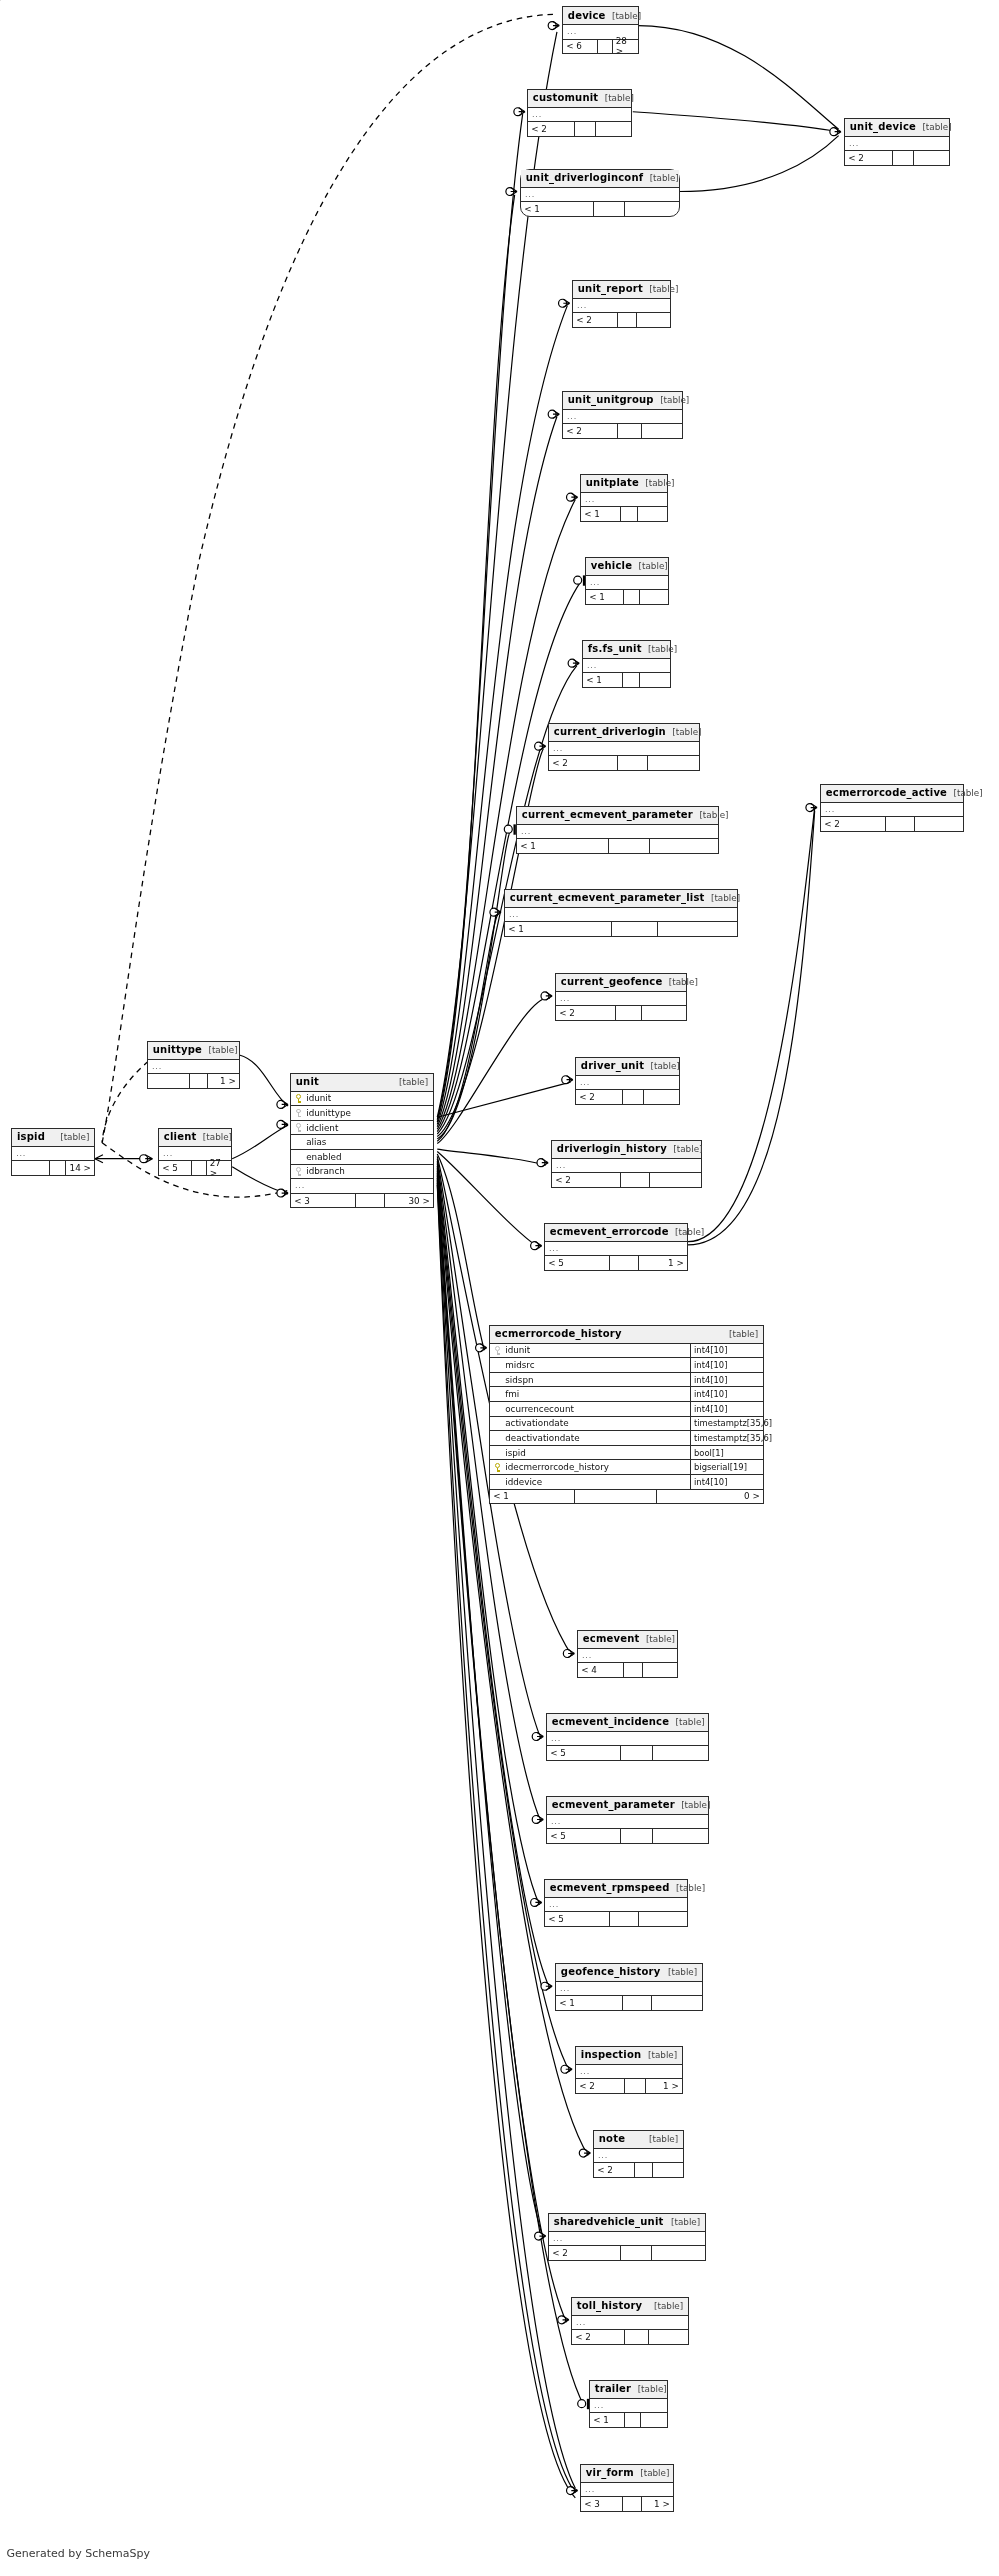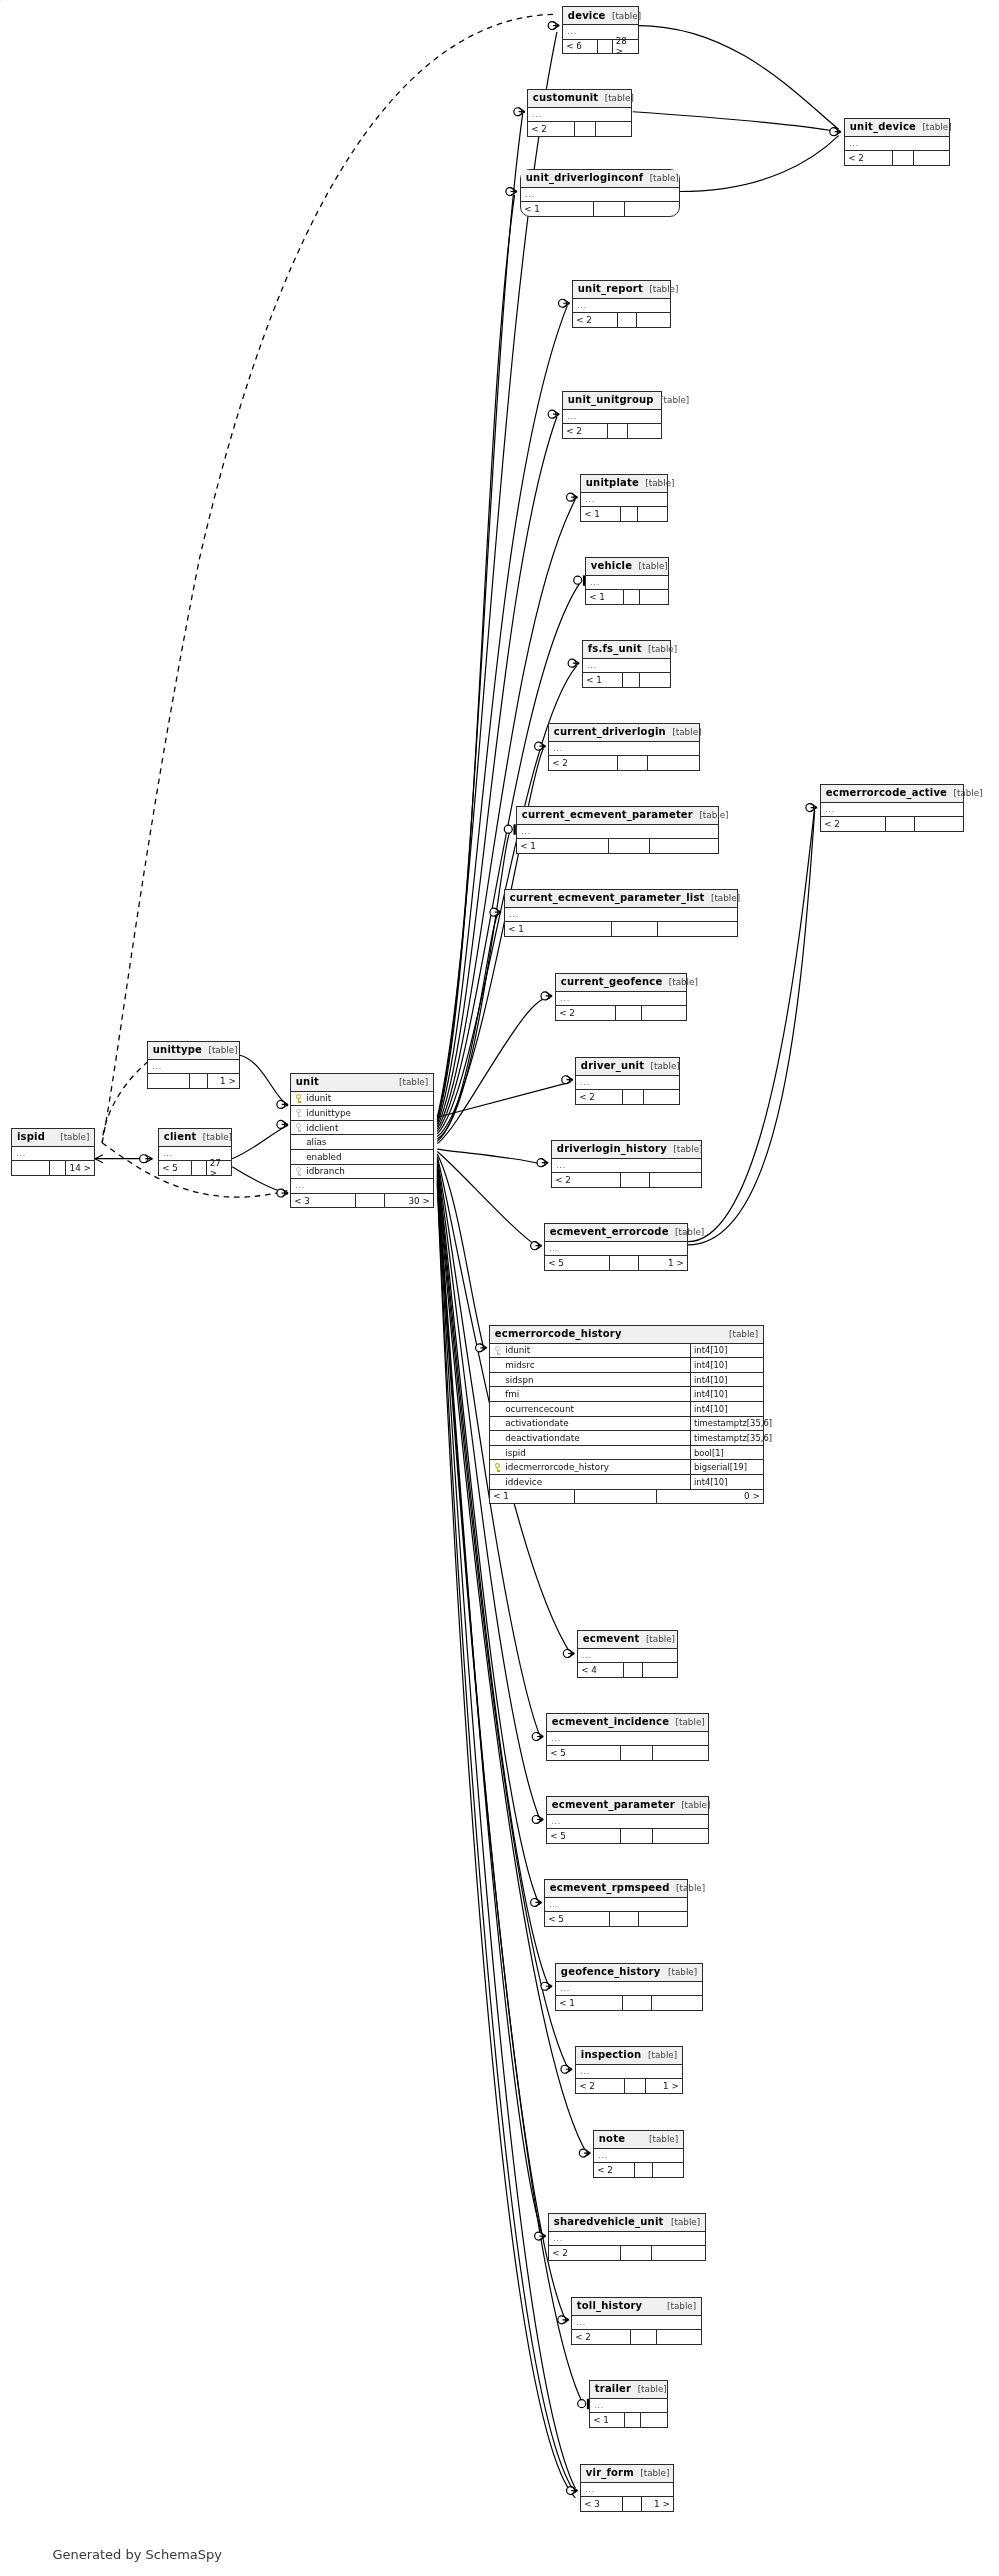--- a/index.html
+++ b/index.html
@@ -29,21 +29,21 @@
   .key{display:inline-block;width:8px;height:8.8px;margin-right:3.2px;position:relative;flex:0 0 auto;}
   .key i{position:absolute;display:block;}
   .key .bow{width:4.8px;height:4.8px;border-radius:50%;border:1.6px solid #b9a800;left:0.8px;top:0;box-sizing:border-box;}
   .key .shaft{width:1.6px;height:4px;background:#b9a800;left:2.8px;top:4.8px;}
   .key .tooth{width:3.2px;height:1.6px;background:#b9a800;left:2.8px;top:7.2px;}
   .key.fk .bow{border-color:#bdbdbd;}
   .key.fk .shaft{background:#bdbdbd;}
   .key.fk .tooth{background:#bdbdbd;}
   .key.none{visibility:hidden;}
 
-  .footer{position:absolute;left:6.4px;top:2547px;font-size:13px;color:#3a3a3a;margin-left:46px;}
+  .footer{position:absolute;left:6.4px;top:2547px;font-size:11px;color:#3a3a3a;}
 </style>
 </head>
 <body>
 
 <div id="canvas">
 
   <svg id="edges" viewBox="0 0 1252 3228" preserveAspectRatio="none">
     <defs>
       <g id="crow">
         <path d="M0,0 l10,-6 M0,0 l10,6 M0,0 l10,0" stroke="#000" stroke-width="1.6" fill="none"></path>
@@ -229,21 +229,21 @@
         </div>
         <div class="rows">
           <div class="row ellip">...</div>
         </div>
         <div class="foot">
           <div class="f l" style="width: 46%;">&lt; 2</div>
           <div class="f l" style="width: 20%;"></div>
           <div class="f r" style="width: 34%;"></div>
         </div>
       </div>
-      <div class="tbl" style="left: 562px; top: 391px; width: 100px;">
+      <div class="tbl" style="left: 562px; top: 391px; width: 121px;">
         <div class="hdr">
           <span class="tname">unit_unitgroup</span>
           <span class="ttag">[table]</span>
         </div>
         <div class="rows">
           <div class="row ellip">...</div>
         </div>
         <div class="foot">
           <div class="f l" style="width: 46%;">&lt; 2</div>
           <div class="f l" style="width: 20%;"></div>
@@ -509,21 +509,21 @@
         </div>
         <div class="rows">
           <div class="row ellip">...</div>
         </div>
         <div class="foot">
           <div class="f l" style="width: 46%;">&lt; 2</div>
           <div class="f l" style="width: 20%;"></div>
           <div class="f r" style="width: 34%;"></div>
         </div>
       </div>
-      <div class="tbl" style="left: 571px; top: 2297px; width: 131px;">
+      <div class="tbl" style="left: 571px; top: 2297px; width: 118px;">
         <div class="hdr">
           <span class="tname">toll_history</span>
           <span class="ttag">[table]</span>
         </div>
         <div class="rows">
           <div class="row ellip">...</div>
         </div>
         <div class="foot">
           <div class="f l" style="width: 46%;">&lt; 2</div>
           <div class="f l" style="width: 20%;"></div>

